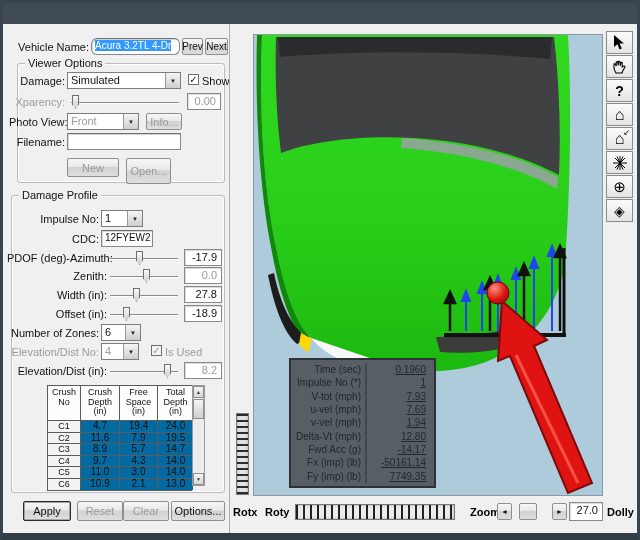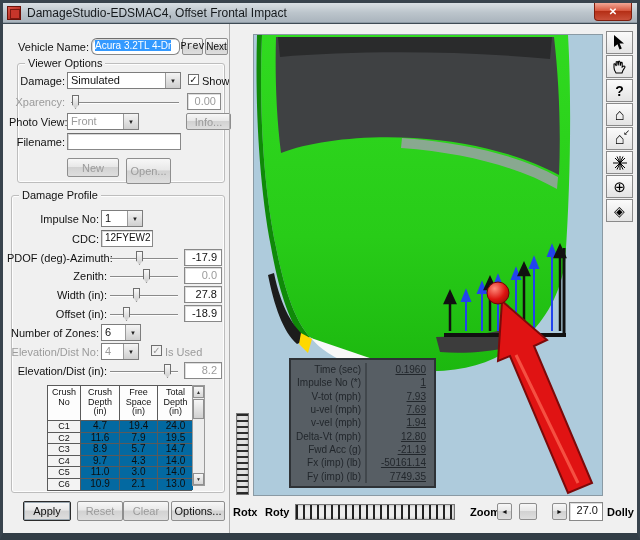--- a/index.html
+++ b/index.html
@@ -82,31 +82,26 @@
              grid-template-columns:74px 67px; align-content:center; }
   .overlay .ol { color:#22272c; font-size:10px; text-align:right; padding-right:4px; height:13.4px; line-height:13.4px; white-space:nowrap; }
   .overlay .ov { color:#22272c; font-size:10px; text-align:right; padding-right:6px; height:13.4px; line-height:13.4px;
                  border-left:2px solid #41474c; box-shadow:-1px 0 0 #6b7屏278;text-decoration:underline; }
   .blbl { font-weight:bold; font-size:11px; color:#000; white-space:nowrap; }
 </style>
 </head>
 <body>
 
 <div class="win">
-  <div class="titlebar">
-    <div class="appicon"></div>
-    <span class="title">DamageStudio-EDSMAC4, Offset Frontal Impact</span>
-    <div class="closebtn">✕</div>
-  </div>
 
   <div class="client">
 
     <div class="abs lbl r" style="left:10px;top:17px;width:76px;">Vehicle Name:</div>
     <div class="abs tbox" style="left:88px;top:14px;width:89px;height:17px;border-radius:6px;"><span class="sel">Acura 3.2TL 4-Dr</span></div>
-    <div class="abs btn" style="left:179px;top:14px;width:21px;height:17px;font-size:10px;font-family:Liberation Mono, monospace;">Prev</div>
+    <div class="abs btn" style="left:179px;top:14px;width:21px;height:17px;font-size:10px;">Prev</div>
     <div class="abs btn" style="left:202px;top:14px;width:23px;height:17px;font-size:10px;">Next</div>
 
     <div class="abs group" style="left:14px;top:39px;width:208px;height:120px;"></div>
     <div class="gtitle" style="left:22px;top:33px;">Viewer Options</div>
 
     <div class="abs lbl r" style="left:10px;top:51px;width:52px;">Damage:</div>
     <div class="abs combo" style="left:64px;top:48px;width:114px;height:17px;padding-left:47px;">
       <span class="ctext">Simulated</span>
       <span class="dd">▼</span>
     </div>
@@ -116,21 +111,21 @@
     <div class="abs lbl r dis" style="left:6px;top:72px;width:56px;">Xparency:</div>
     <div class="track" style="left:68px;top:78px;width:108px;"></div>
     <div class="sthumb" style="left:69px;top:71px;"></div>
     <div class="abs valbox dis" style="left:184px;top:69px;width:34px;height:17px;">0.00</div>
 
     <div class="abs lbl r" style="left:6px;top:92px;width:56px;">Photo View:</div>
     <div class="abs combo" style="left:64px;top:89px;width:72px;height:17px;">
       <span class="ctext dis">Front</span>
       <span class="dd">▼</span>
     </div>
-    <div class="abs btn dis" style="left:143px;top:89px;width:45px;height:17px;margin-left:40px;">Info...</div>
+    <div class="abs btn dis" style="left:143px;top:89px;width:36px;height:17px;">Info...</div>
 
     <div class="abs lbl r" style="left:6px;top:112px;width:56px;">Filename:</div>
     <div class="abs tbox" style="left:64px;top:109px;width:114px;height:17px;"></div>
 
     <div class="abs btn dis" style="left:64px;top:134px;width:52px;height:19px;">New</div>
     <div class="abs btn dis" style="left:123px;top:134px;width:45px;height:26px;">Open...</div>
 
     <div class="abs group" style="left:8px;top:171px;width:214px;height:298px;"></div>
     <div class="gtitle" style="left:16px;top:165px;">Damage Profile</div>
 
@@ -311,21 +306,21 @@
           <div class="ov">1</div>
         <div class="ol">V-tot (mph)</div>
           <div class="ov">7.93</div>
         <div class="ol">u-vel (mph)</div>
           <div class="ov">7.69</div>
         <div class="ol">v-vel (mph)</div>
           <div class="ov">1.94</div>
         <div class="ol">Delta-Vt (mph)</div>
           <div class="ov">12.80</div>
         <div class="ol">Fwd Acc (g)</div>
-          <div class="ov">-21.19</div>
+          <div class="ov">-14.17</div>
         <div class="ol">Fx (imp) (lb)</div>
           <div class="ov">-50161.14</div>
         <div class="ol">Fy (imp) (lb)</div>
           <div class="ov">7749.35</div>
       </div>
     </div>
 
     <div class="abs wheelv" style="left:233px;top:389px;width:13px;height:82px;"></div>
 
     <div class="toolbtn" style="top:7px;">

